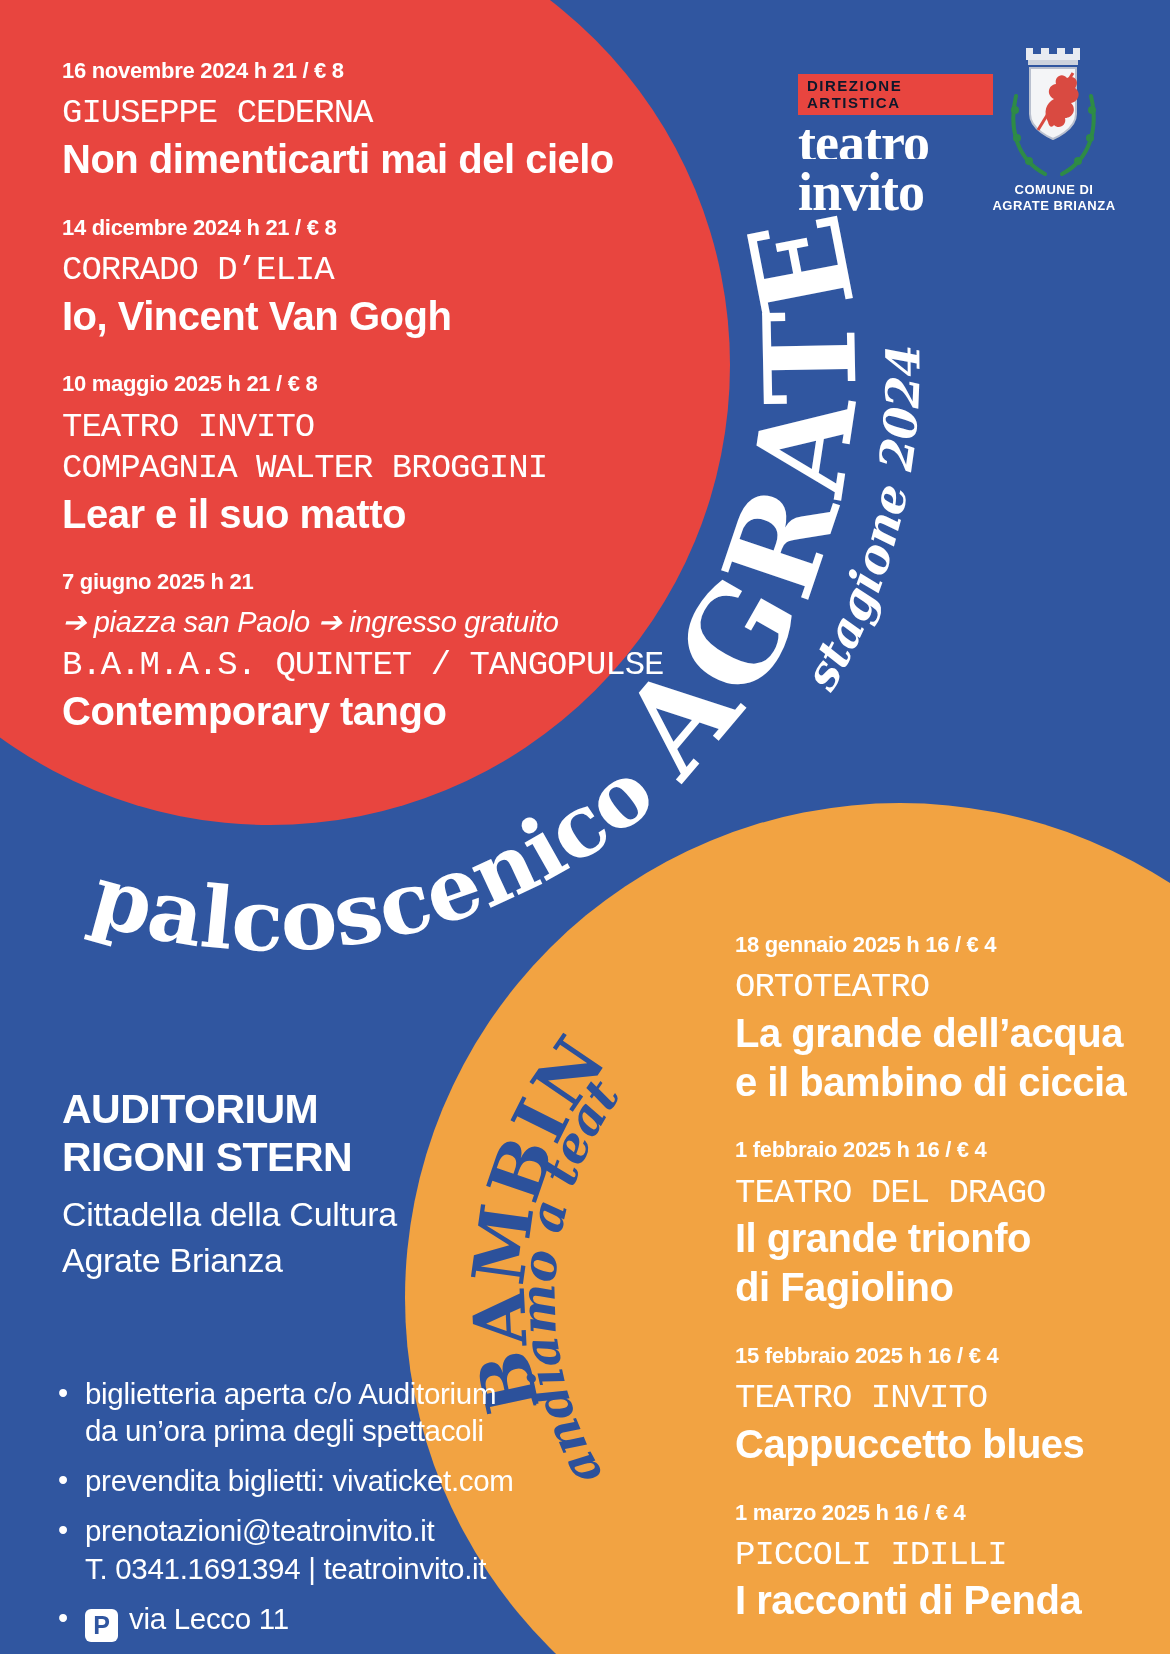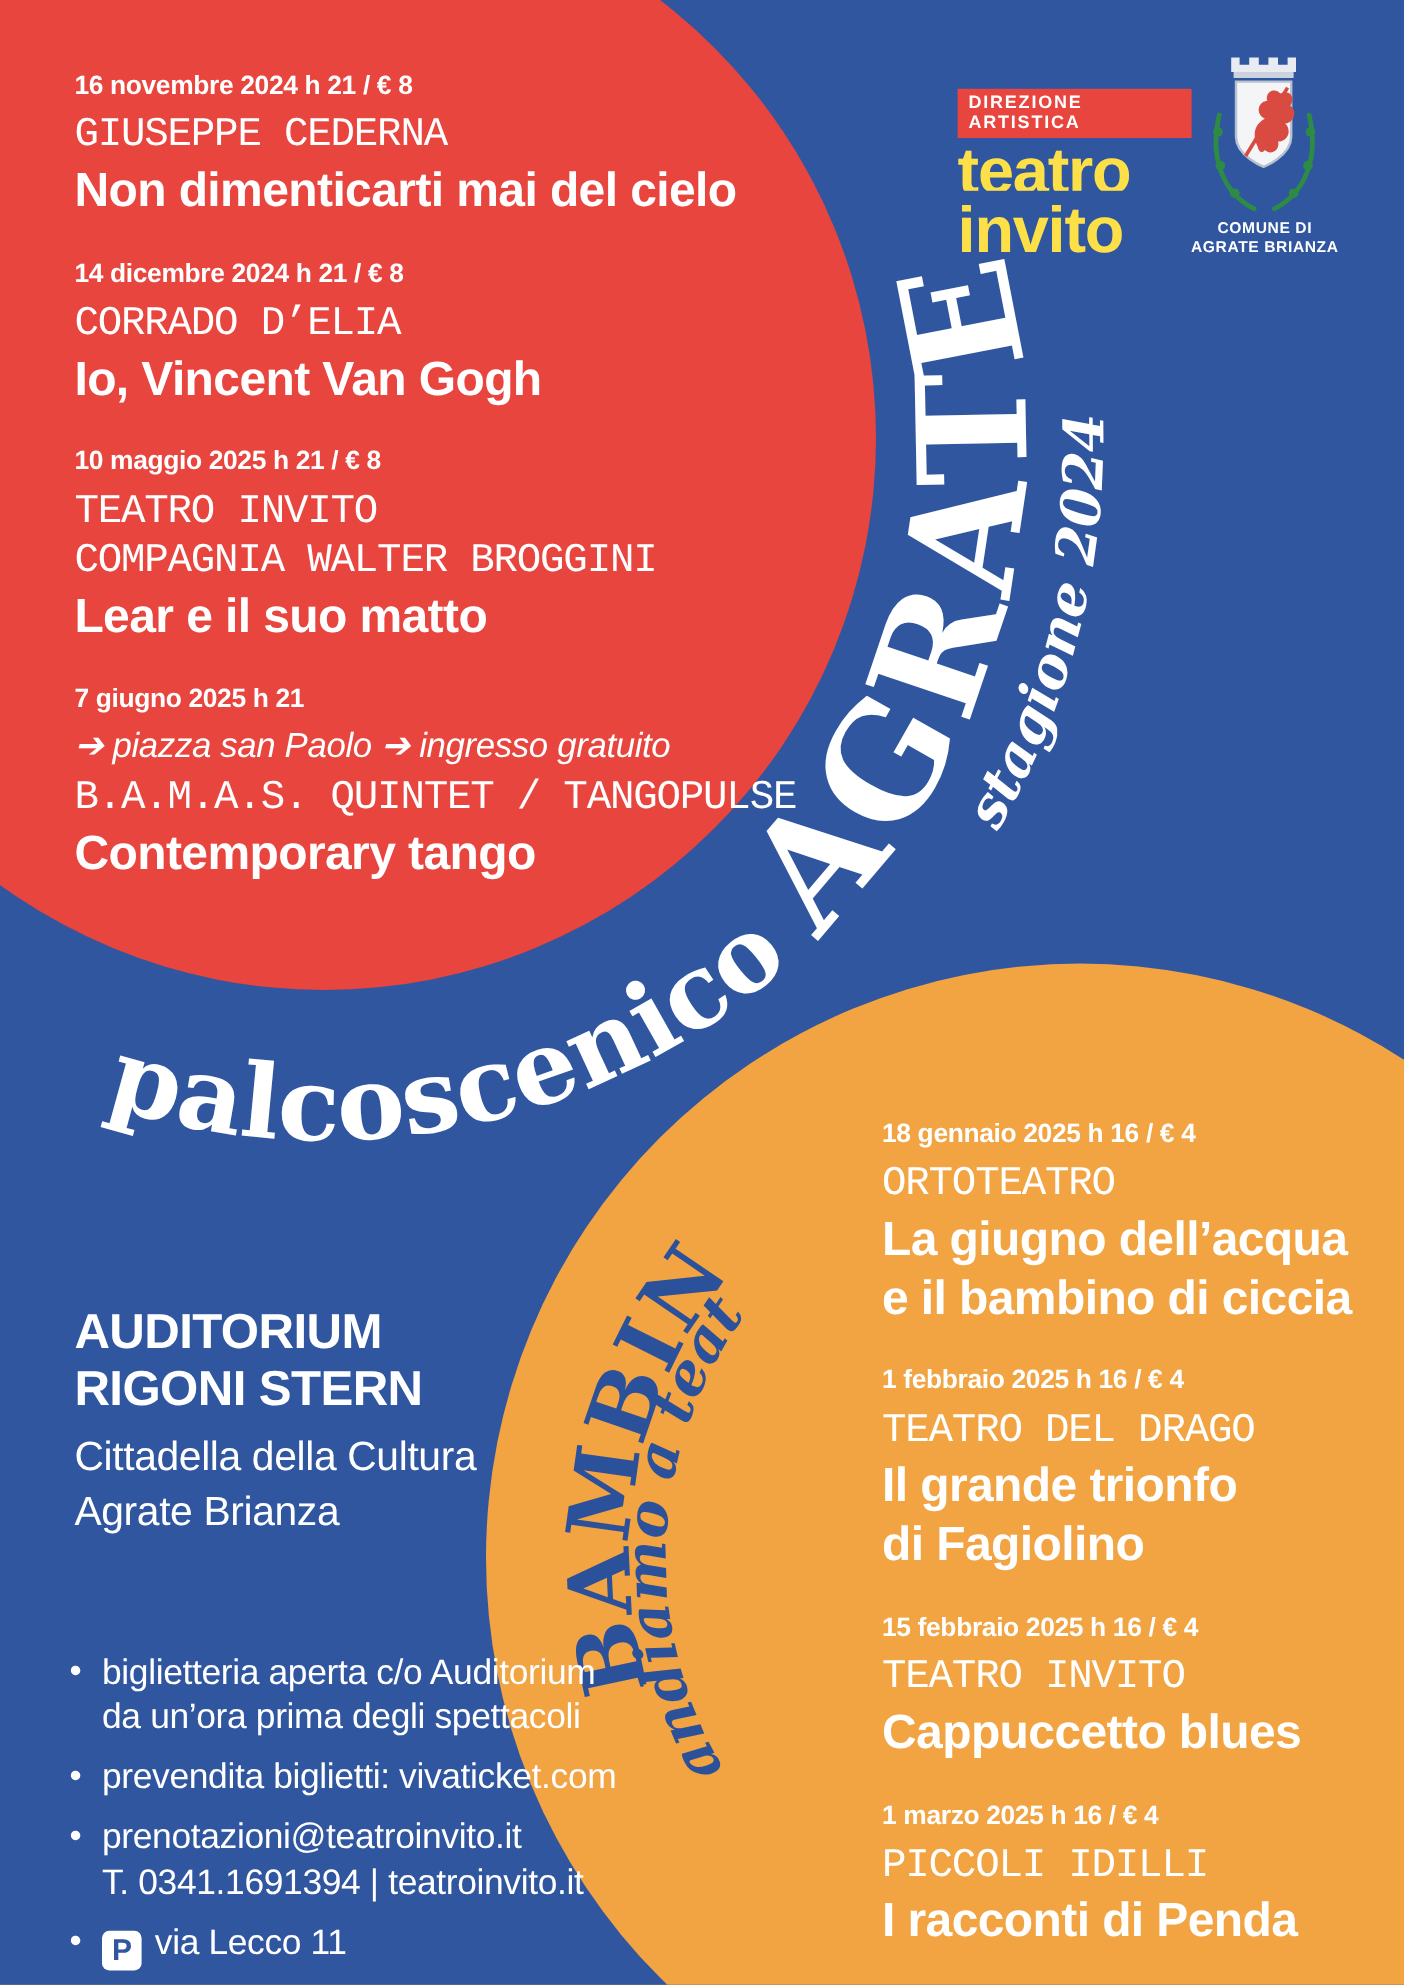--- a/index.html
+++ b/index.html
@@ -25,24 +25,24 @@
   .main-events { left:62px; top:58px; width:620px; }
   .kids-events { left:735px; top:932px; width:430px; }
   .event { margin-bottom:31px; }
   .event p { margin:0; white-space:nowrap; }
   .event .date  { font-size:22px; font-weight:700; line-height:1.2; margin-bottom:9px; letter-spacing:-0.3px; }
   .event .note  { font-size:29px; font-style:italic; line-height:1.22; margin-bottom:5px; letter-spacing:-0.3px; }
   .event .name  { font-size:34px; font-weight:400; line-height:1.22; letter-spacing:-1px;font-family:Liberation Mono, monospace; }
   .event .title { font-size:40px; font-weight:700; line-height:1.22; letter-spacing:-0.5px; }
 
   .logo { position:absolute; left:798px; top:74px; width:195px; z-index:3; }
-  .logo .banner { display:inline-block; background:#e8453f; color:#ffffff; font-size:15px; font-weight:700;
+  .logo .banner { display:inline-block; background:#e8453f; color:#0f172a; font-size:15px; font-weight:700;
                   letter-spacing:1.5px; padding:3px 9px 4px; }
   .logo .brand  { position:relative; margin-top:4px; font-size:54px; font-weight:700; line-height:0.9;
-                  letter-spacing:-1px; color:#fde047; }
+                  letter-spacing:-1px; color:#ffffff;font-family:Liberation Serif, serif; }
   .logo .slice  { position:absolute; left:-3px; top:40px; width:186px; height:5px; background:#3056a0; }
 
   .stemma { position:absolute; left:988px; top:38px; z-index:3; }
   .crest-caption { font-family:"Liberation Sans",sans-serif; font-size:13px; font-weight:700;
                    fill:#ffffff; letter-spacing:0.5px; text-anchor:middle; }
 
   .venue { position:absolute; left:62px; top:1086px; z-index:3; }
   .venue p { margin:0; white-space:nowrap; }
   .venue .vname { font-size:41px; font-weight:700; line-height:1.17; letter-spacing:-0.5px; }
   .venue .vaddr { font-size:34px; line-height:1.36; letter-spacing:-0.3px; }
@@ -107,21 +107,21 @@
       <p class="note">➔  piazza san Paolo ➔  ingresso gratuito</p>
       <p class="name">B.A.M.A.S. QUINTET / TANGOPULSE</p>
       <p class="title">Contemporary tango</p>
     </article>
   </section>
 
   <section class="events kids-events">
     <article class="event">
       <p class="date">18 gennaio 2025 h 16 / € 4</p>
       <p class="name">ORTOTEATRO</p>
-      <p class="title">La giugno dell’acqua</p>
+      <p class="title">La grande dell’acqua</p>
       <p class="title">e il bambino di ciccia</p>
     </article>
     <article class="event">
       <p class="date">1 febbraio 2025 h 16 / € 4</p>
       <p class="name">TEATRO DEL DRAGO</p>
       <p class="title">Il grande trionfo</p>
       <p class="title">di Fagiolino</p>
     </article>
     <article class="event">
       <p class="date">15 febbraio 2025 h 16 / € 4</p>

